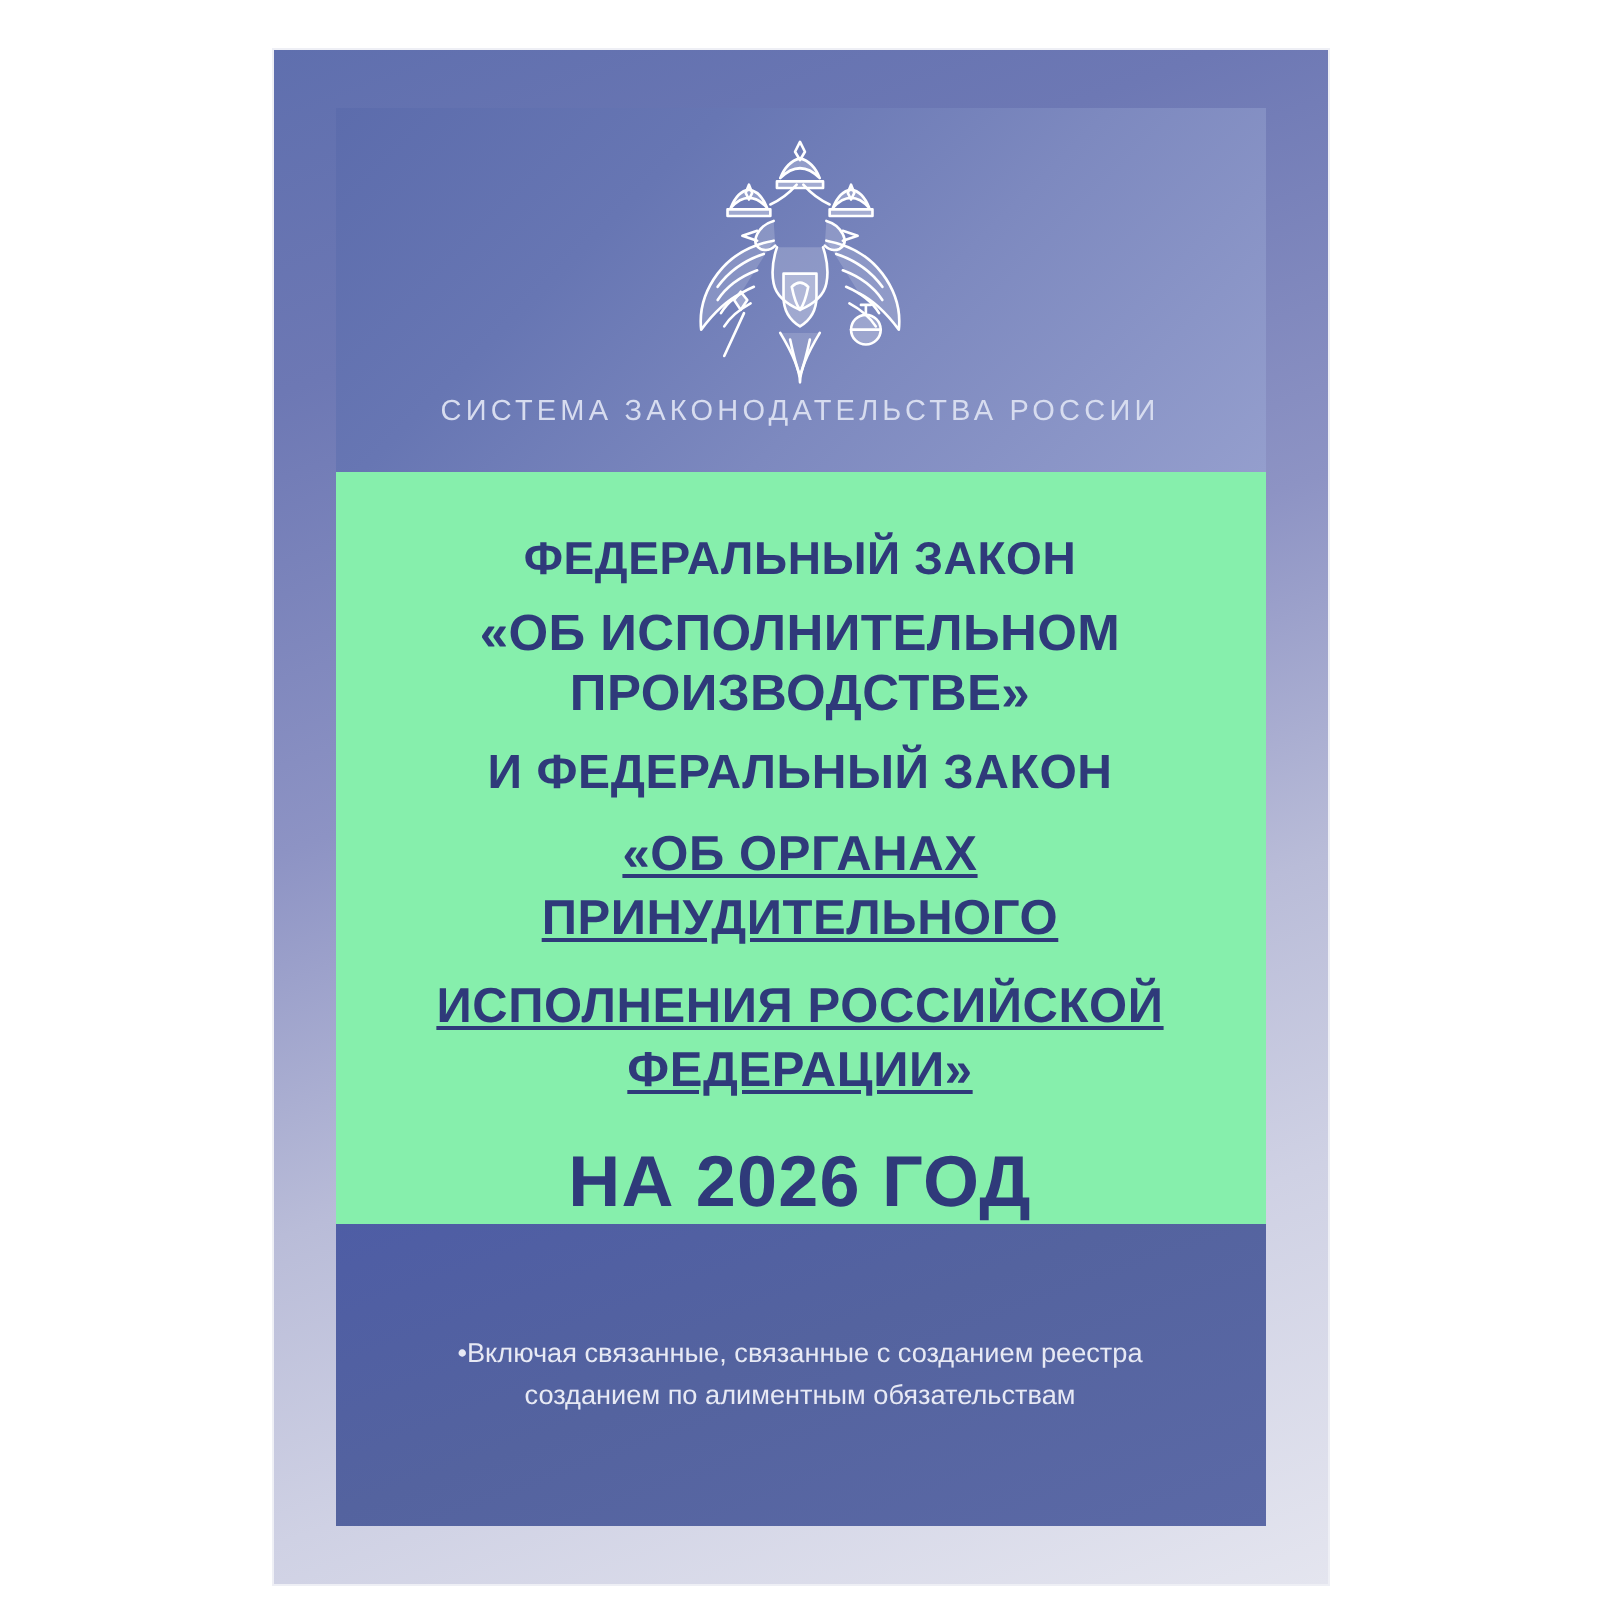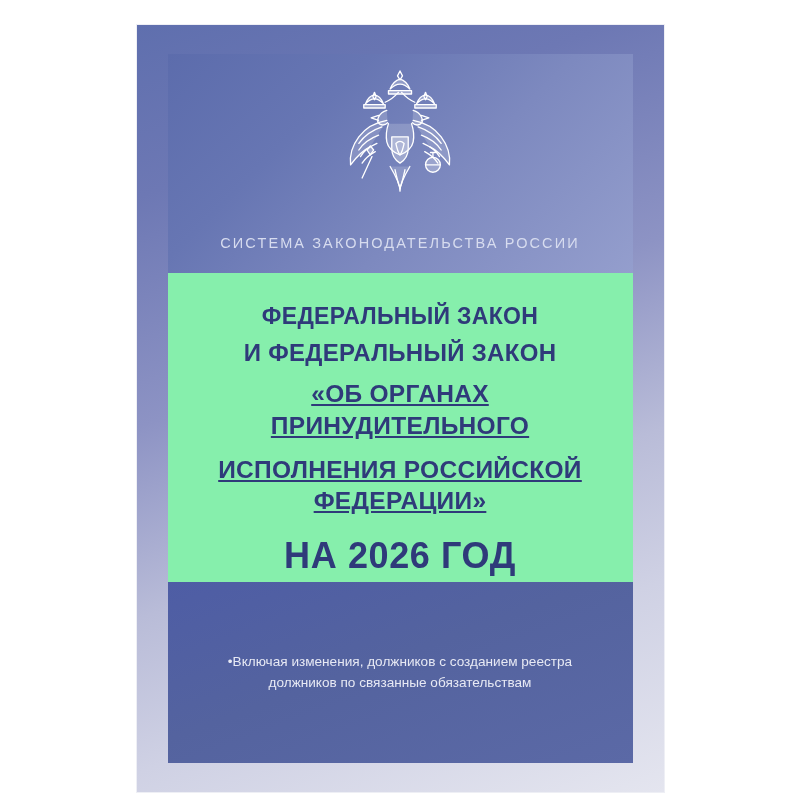--- a/index.html
+++ b/index.html
@@ -183,29 +183,30 @@
             <path d="M94 126 q3 14 6 22"></path>
             <path d="M106 126 q-3 14 -6 22"></path>
           </g>
         </svg>
 
         <div class="band-top-caption">СИСТЕМА ЗАКОНОДАТЕЛЬСТВА РОССИИ</div>
       </div>
 
       <div class="title-area">
         <div class="t-line t-law1">ФЕДЕРАЛЬНЫЙ ЗАКОН</div>
+        <div class="t-line t-quoted1">«ОБ ИСПОЛНИТЕЛЬНОМ ПРОИЗВОДСТВЕ»</div>
         <div class="t-line t-and">И ФЕДЕРАЛЬНЫЙ ЗАКОН</div>
         <div class="t-line t-quoted2">«ОБ ОРГАНАХ ПРИНУДИТЕЛЬНОГО</div>
         <div class="t-line t-quoted2">ИСПОЛНЕНИЯ РОССИЙСКОЙ ФЕДЕРАЦИИ»</div>
         <div class="t-line t-year">НА 2026 ГОД</div>
       </div>
 
       <div class="band-bottom">
         <div class="note">
-          <div>•Включая изменения, должников с созданием реестра</div>
-          <div>должников по связанные обязательствам</div>
+          <div>•Включая связанные, связанные с созданием реестра</div>
+          <div>созданием по алиментным обязательствам</div>
         </div>
       </div>
 
     </div>
   </div>
 
 </div>
 
 </body></html>

